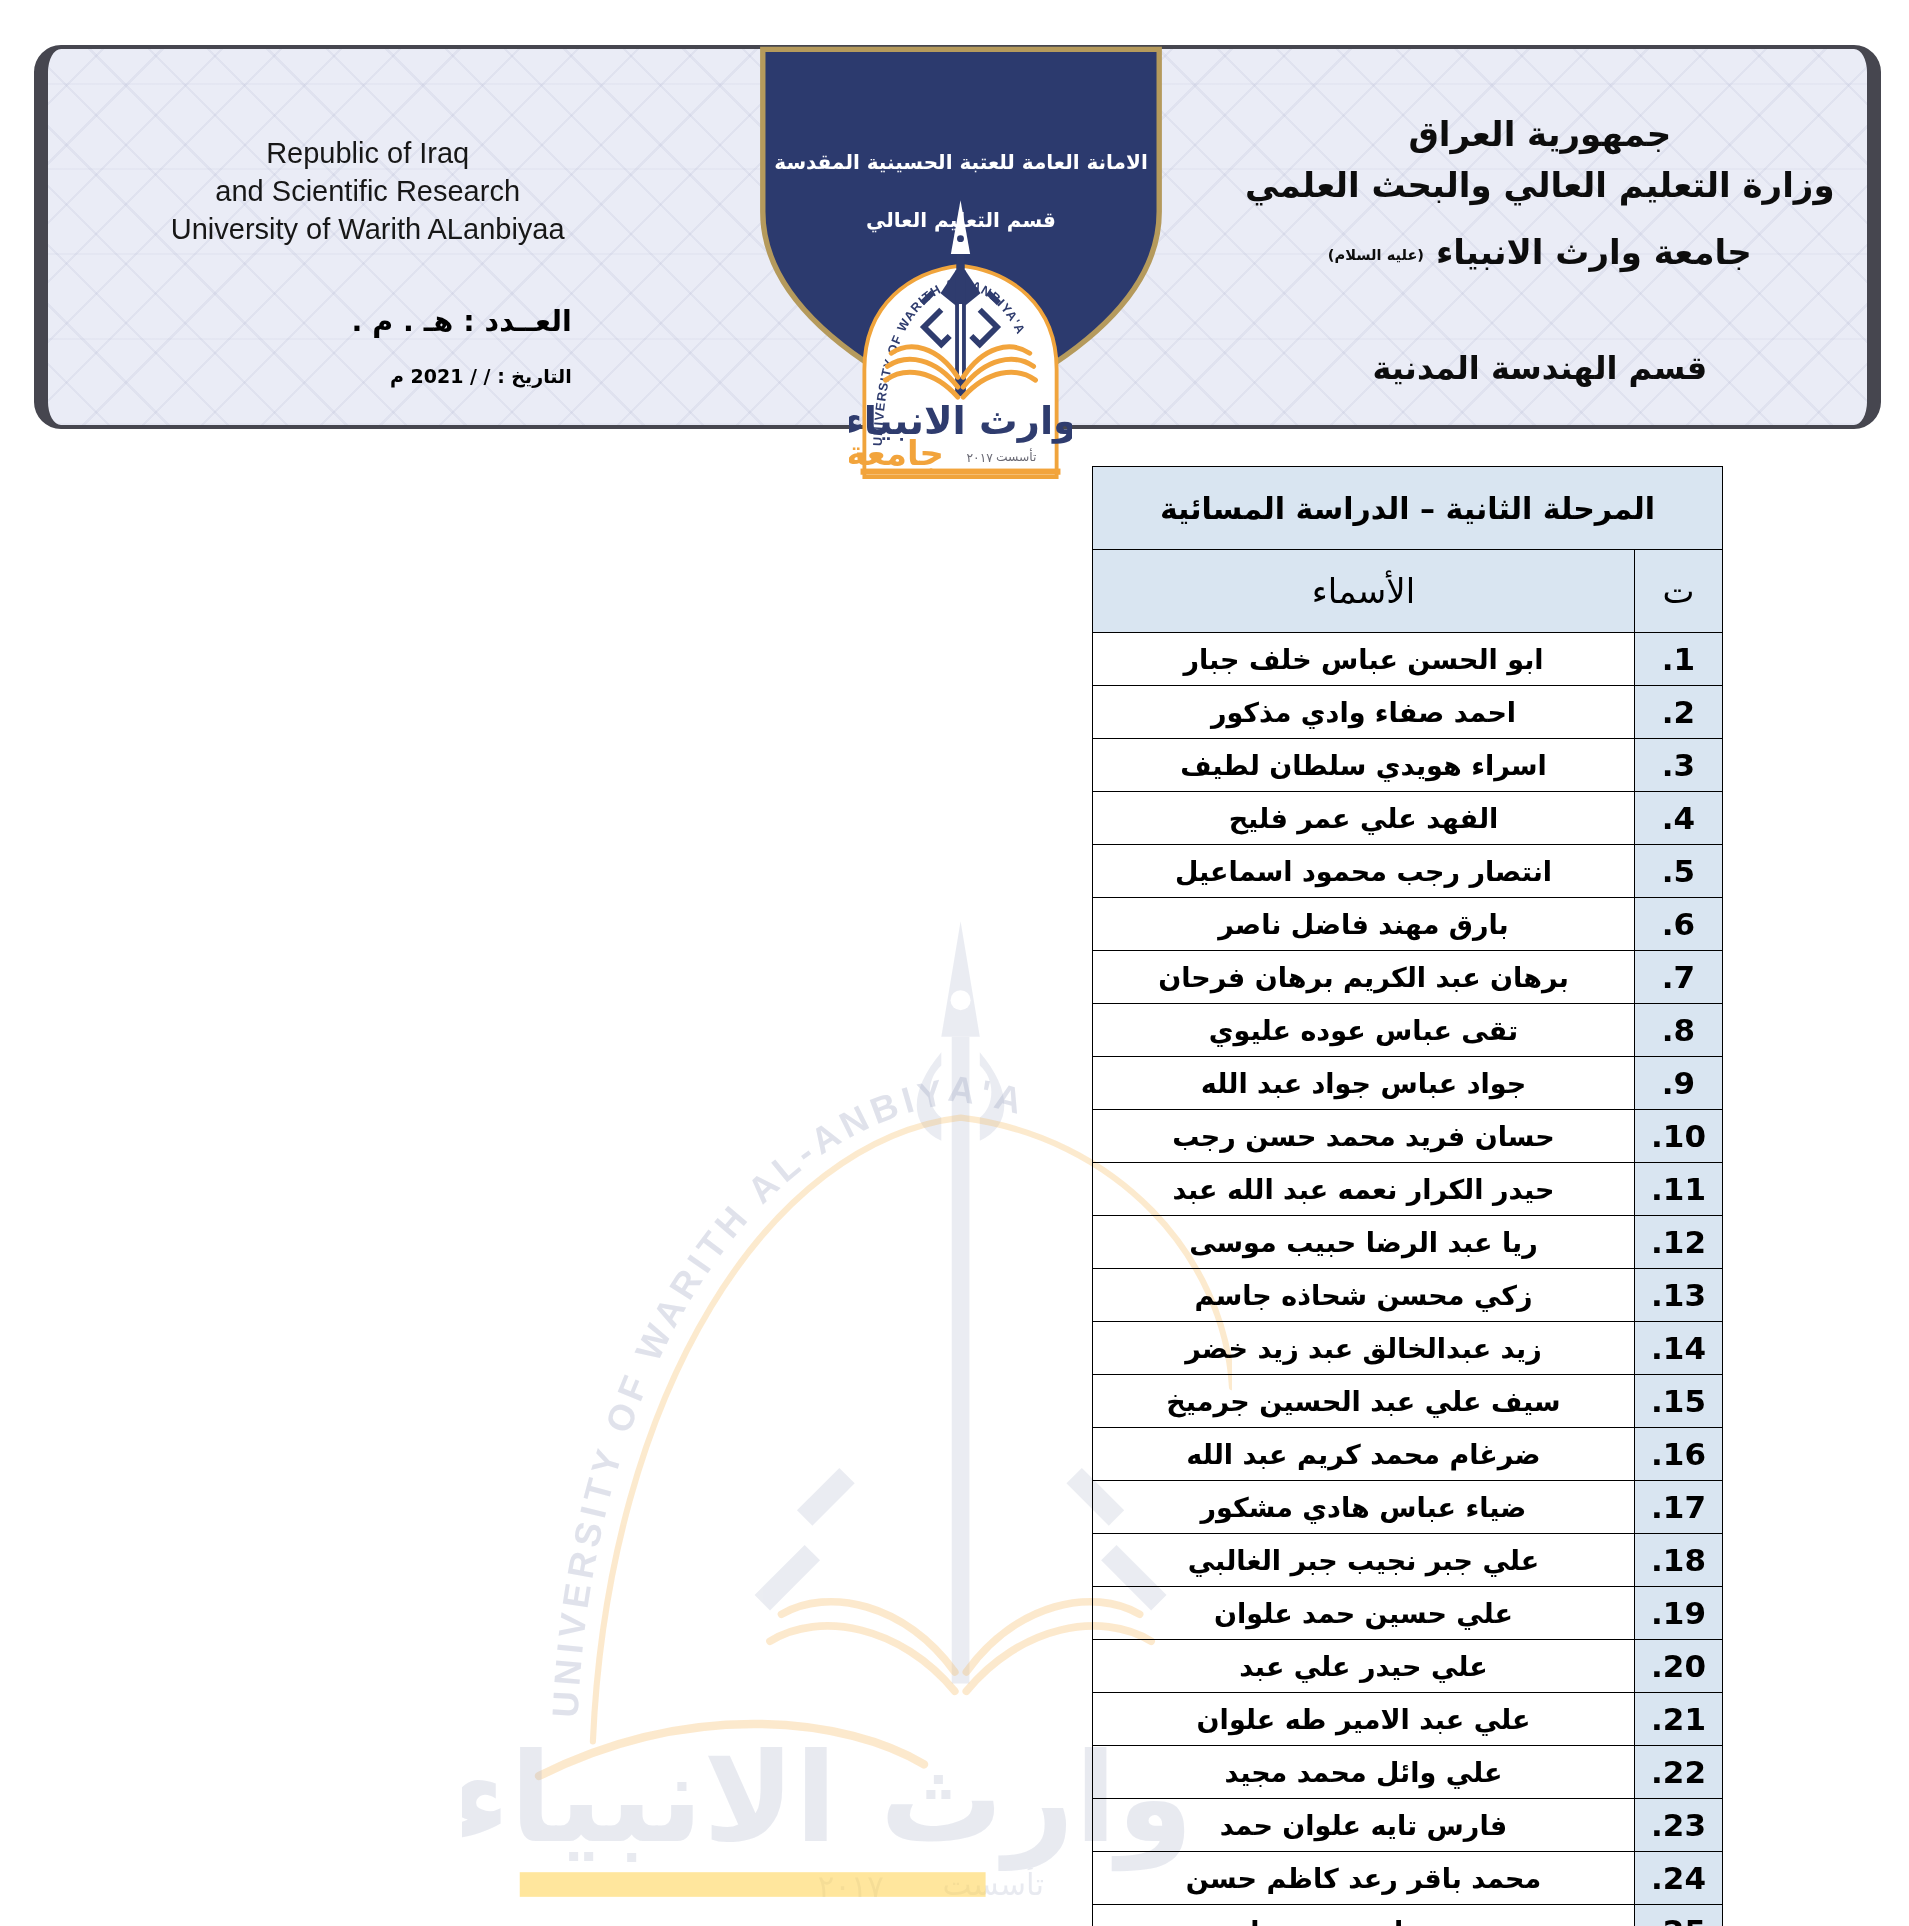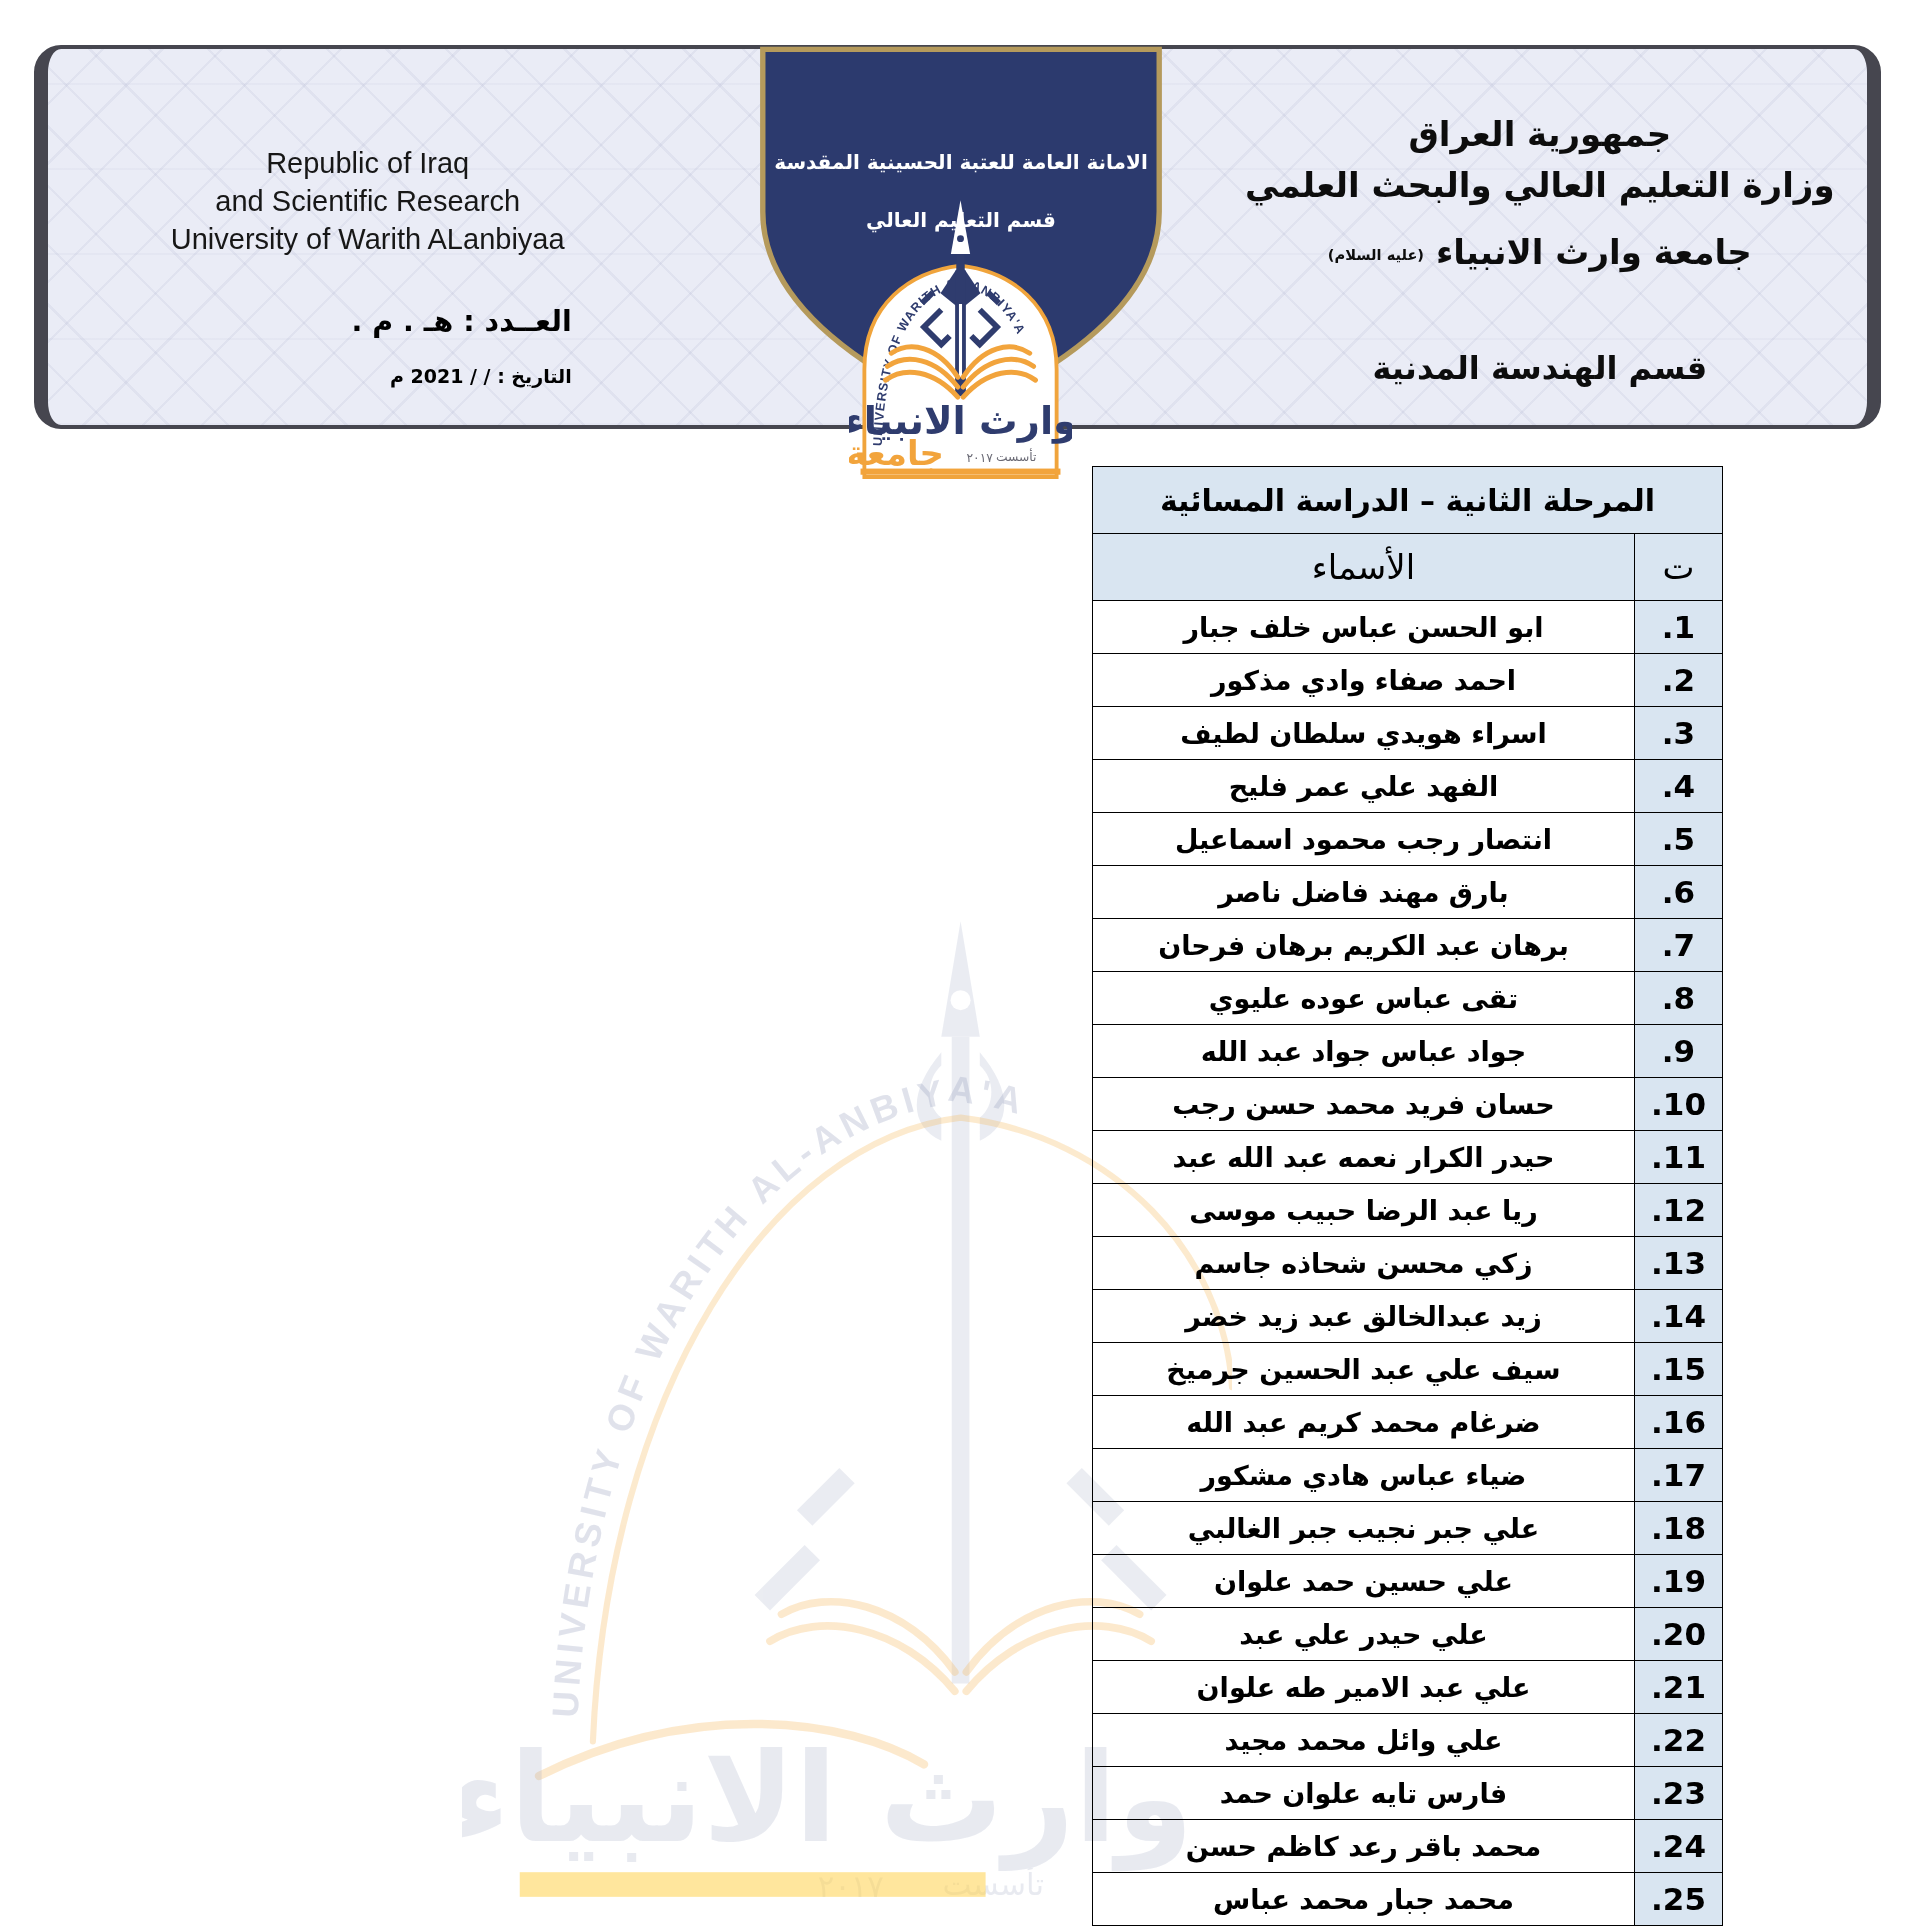--- a/index.html
+++ b/index.html
@@ -11,21 +11,21 @@
   .letterhead{
     position:absolute;left:34px;top:45px;width:1847px;height:384px;
     box-sizing:border-box;background:#eaecf6;
     background-image:
       repeating-linear-gradient(45deg, rgba(150,155,190,0.12) 0 2.3px, transparent 2.3px 42px),
       repeating-linear-gradient(-45deg, rgba(150,155,190,0.12) 0 2.3px, transparent 2.3px 42px),
       repeating-linear-gradient(0deg, rgba(150,155,190,0.07) 0 2.3px, transparent 2.3px 85px);
     border:4.6px solid #46464f;border-left-width:14.6px;border-right-width:14.6px;
     border-radius:27px;z-index:2;
   }
-  .lh-left{position:absolute;left:7.7px;top:95px;width:624px;text-align:center;color:#171717;}
+  .lh-left{position:absolute;left:7.7px;top:85px;width:624px;text-align:center;color:#171717;}
   .en-line{font-size:29px;line-height:38px;font-weight:400;letter-spacing:0px;}
   .ar-meta{
     position:absolute;left:7.7px;width:624px;direction:rtl;text-align:right;
     padding-right:108px;box-sizing:border-box;font-family:"DejaVu Sans",sans-serif;
     font-weight:bold;color:#000;
   }
   .meta-num{top:256px;font-size:28.5px;}
   .meta-date{top:304px;font-size:19px;margin-top:12px;}
   .lh-right{position:absolute;right:7.7px;width:639px;height:370px;direction:rtl;color:#0d0d0d;}
   .ar-line{position:absolute;width:100%;text-align:center;font-family:"DejaVu Sans",sans-serif;font-weight:bold;}
@@ -36,21 +36,21 @@
   .ar-line.l5{top:300px;font-size:32px;}
   .salam{font-size:14.6px;font-weight:bold;vertical-align:middle;}
   .shield-svg{position:absolute;left:732px;top:46px;z-index:3;}
   .logo-svg{position:absolute;left:849px;top:177px;z-index:4;}
   
   .watermark{position:absolute;left:462px;top:871px;width:770px;height:1140px;z-index:0;}
   
   .table-wrap{position:absolute;left:1092px;top:466px;z-index:1;}
   table.students{border-collapse:collapse;table-layout:fixed;direction:rtl;width:629px;}
   table.students th,table.students td{
-    border:1.5px solid #000;padding:0;text-align:center;vertical-align:middle;
+    border:1.5px solid #000;padding:8px;text-align:center;vertical-align:middle;
     font-family:"DejaVu Sans",sans-serif;overflow:hidden;
   }
   col.c-num{width:88px;}
   col.c-name{width:542px;}
   tr.title-row th{height:66px;background:#d9e5f1;font-size:30px;font-weight:bold;}
   tr.cols-row th{height:66px;background:#d9e5f1;font-size:34px;font-weight:normal;}
   tbody tr{height:53px;}
   td.num{background:#d9e5f1;font-size:31px;font-weight:600;direction:rtl;}
   td.name{background:transparent;font-size:27px;font-weight:600;border-radius:20px;}
 </style>

